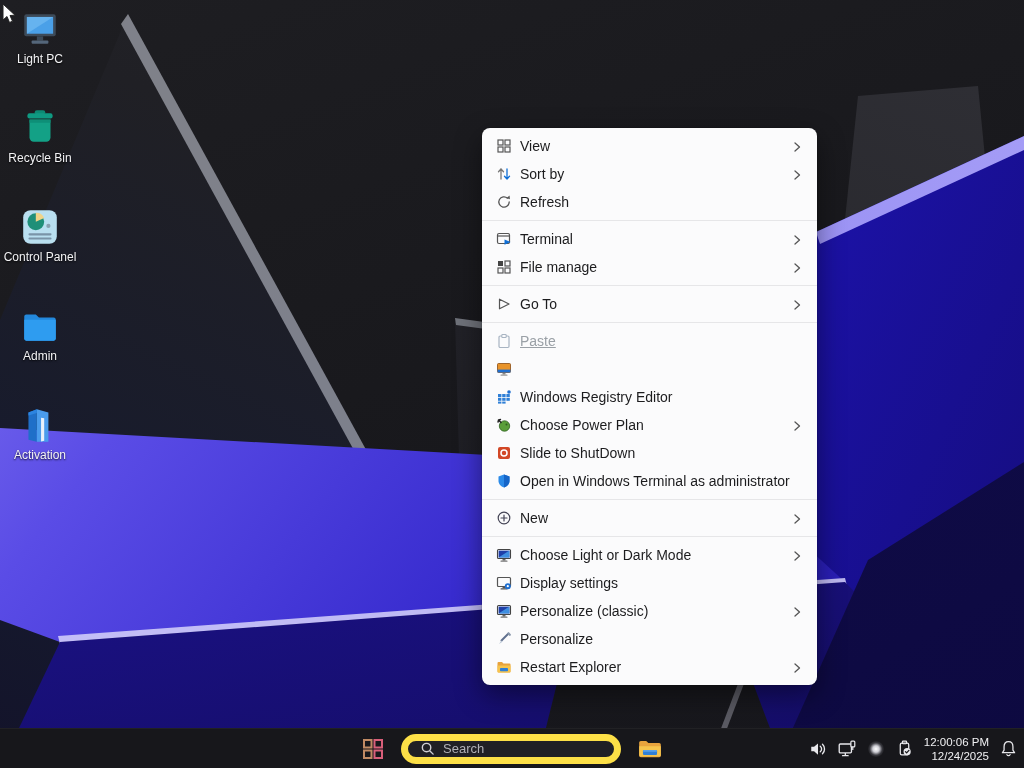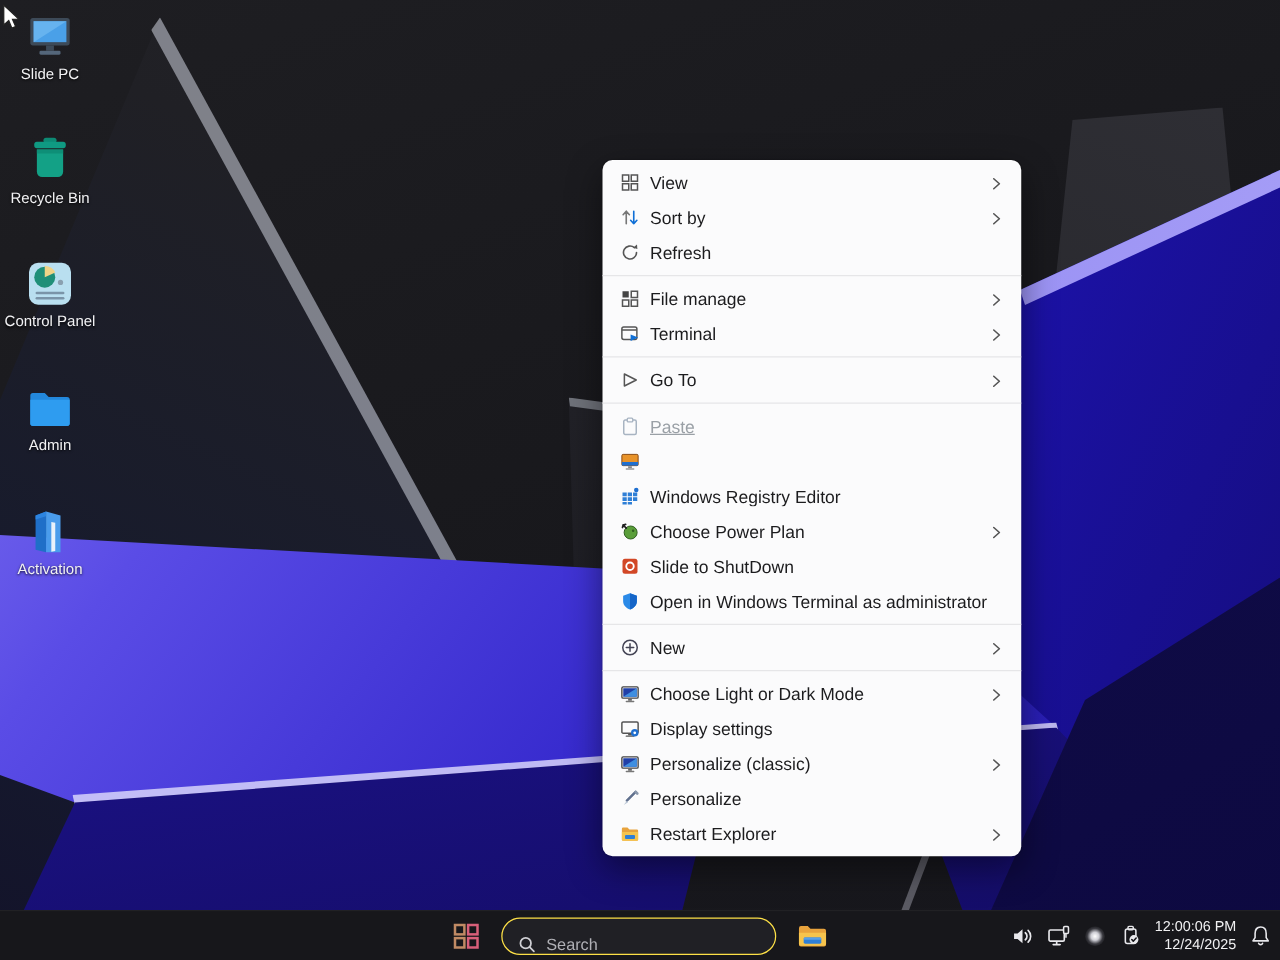--- a/index.html
+++ b/index.html
@@ -67,21 +67,21 @@
 
   
   .taskbar { position:absolute; left:0; bottom:0; width:1024px; height:40px; z-index:50;
     background:#17171b; border-top:1px solid rgba(255,255,255,.045);
     display:flex; align-items:center; }
   .tb-center { position:absolute; left:50%; transform:translateX(-50%); display:flex;
     align-items:center; gap:14px; }
   .start-btn { width:28px; height:28px; display:flex; align-items:center; justify-content:center;
     border-radius:5px; cursor:pointer; }
   .search-pill { width:220px; height:30px; border-radius:16px; background:#202025;
-    border:1px solid #fde047; display:flex; align-items:flex-end; padding:0 12px; gap:8px; }
+    border:7px solid #fde047; display:flex; align-items:flex-start; padding:0 12px; gap:8px; }
   .search-pill input { background:transparent; border:none; outline:none; color:#c8c8cc;
     font-size:13px; font-family:inherit; width:150px; }
   .search-pill input::placeholder { color:#b0b0b6; }
   .explorer-btn { width:30px; height:30px; display:flex; align-items:center; justify-content:center;
     border-radius:5px; cursor:pointer; }
   .tray { position:absolute; right:6px; display:flex; align-items:center; gap:9px; height:28px; }
   .tray .ticon { width:20px; height:20px; display:flex; align-items:center; justify-content:center; }
   .star-glow { width:16px; height:16px; border-radius:50%;
     background:radial-gradient(circle,#ffffff 0%,#cfcfd6 28%,rgba(120,120,130,.35) 55%,rgba(0,0,0,0) 75%); }
   .clock { text-align:right; color:#f0f0f2; font-size:11.5px; line-height:14px; cursor:default; }
@@ -117,21 +117,21 @@
 
   <div class="icons">
     <div class="dicon">
       <svg viewBox="0 0 40 40">
         <rect x="5" y="6" width="30" height="21" rx="2" fill="#3d4a58"></rect>
         <rect x="7.5" y="8.5" width="25" height="16" fill="#4aa0e8"></rect>
         <polygon points="7.5,8.5 32.5,8.5 7.5,24.5" fill="#74bdf2" opacity="0.65"></polygon>
         <rect x="17" y="27" width="6" height="4" fill="#3d4a58"></rect>
         <rect x="12" y="31" width="16" height="3" rx="1" fill="#54667a"></rect>
       </svg>
-      <div class="lbl">Slide PC</div>
+      <div class="lbl">Light PC</div>
     </div>
     <div class="dicon">
       <svg viewBox="0 0 40 40">
         <rect x="15" y="3" width="10" height="4" rx="2" fill="#0d8a74"></rect>
         <rect x="8" y="6" width="24" height="5" rx="2" fill="#0f9a82"></rect>
         <path d="M10 12 h20 v17 a4 4 0 0 1 -4 4 h-12 a4 4 0 0 1 -4 -4 Z" fill="#13a186"></path>
         <path d="M10 12 h20 v3 h-20 Z" fill="#0e8f77"></path>
       </svg>
       <div class="lbl">Recycle Bin</div>
     </div>
@@ -205,43 +205,43 @@
         </span>
       <span class="mil">Refresh</span>
       <span class="mch"></span>
     </div>
 
     <div class="msep"></div>
 
     <div class="mi">
       <span class="mic">
           <svg viewBox="0 0 16 16">
+        <rect x="1.5" y="2.5" width="12" height="10" rx="1.5" fill="none" stroke="#555" stroke-width="1.2"></rect>
+        <line x1="1.5" y1="5" x2="13.5" y2="5" stroke="#555" stroke-width="1.2"></line>
+        <polygon points="8.5,8.5 14.5,11 8.5,13.8" fill="#0f6fd6"></polygon>
+          </svg>
+        </span>
+      <span class="mil">Terminal</span>
+      <span class="mch"><svg viewBox="0 0 12 12">
+            <path d="M4 2 L8.5 6 L4 10" fill="none" stroke="#555" stroke-width="1.3" stroke-linecap="round" stroke-linejoin="round"></path>
+          </svg></span>
+    </div>
+
+    <div class="mi">
+      <span class="mic">
+          <svg viewBox="0 0 16 16">
         <rect x="2" y="2" width="5" height="5" fill="#444"></rect>
         <g fill="none" stroke="#555" stroke-width="1.2">
               <rect x="9" y="2" width="5" height="5"></rect>
               <rect x="2" y="9" width="5" height="5"></rect>
               <rect x="9" y="9" width="5" height="5"></rect>
             </g>
           </svg>
         </span>
       <span class="mil">File manage</span>
-      <span class="mch"><svg viewBox="0 0 12 12">
-            <path d="M4 2 L8.5 6 L4 10" fill="none" stroke="#555" stroke-width="1.3" stroke-linecap="round" stroke-linejoin="round"></path>
-          </svg></span>
-    </div>
-
-    <div class="mi">
-      <span class="mic">
-          <svg viewBox="0 0 16 16">
-        <rect x="1.5" y="2.5" width="12" height="10" rx="1.5" fill="none" stroke="#555" stroke-width="1.2"></rect>
-        <line x1="1.5" y1="5" x2="13.5" y2="5" stroke="#555" stroke-width="1.2"></line>
-        <polygon points="8.5,8.5 14.5,11 8.5,13.8" fill="#0f6fd6"></polygon>
-          </svg>
-        </span>
-      <span class="mil">Terminal</span>
       <span class="mch"><svg viewBox="0 0 12 12">
             <path d="M4 2 L8.5 6 L4 10" fill="none" stroke="#555" stroke-width="1.3" stroke-linecap="round" stroke-linejoin="round"></path>
           </svg></span>
     </div>
 
     <div class="msep"></div>
 
     <div class="mi">
       <span class="mic">
           <svg viewBox="0 0 16 16">

